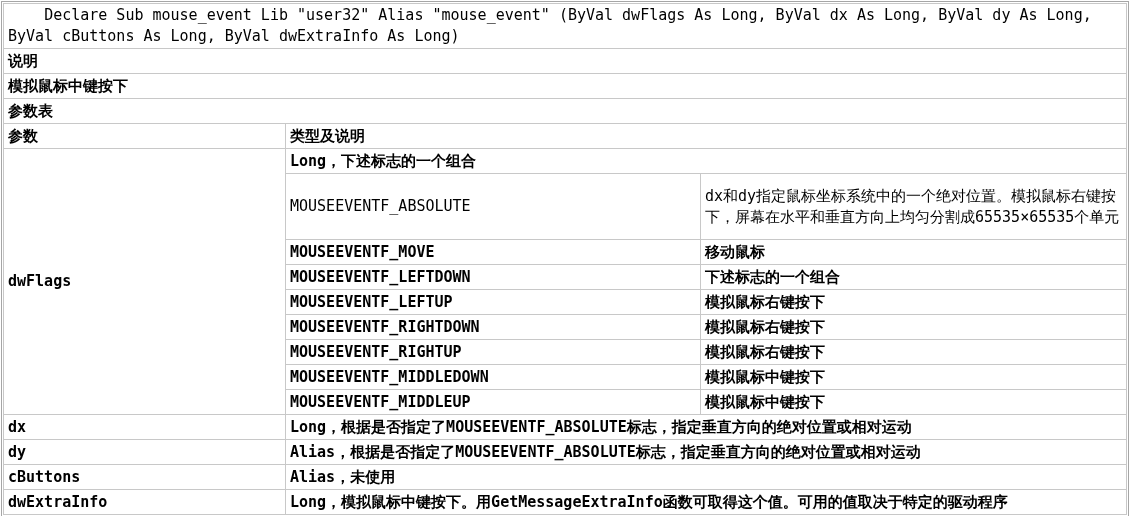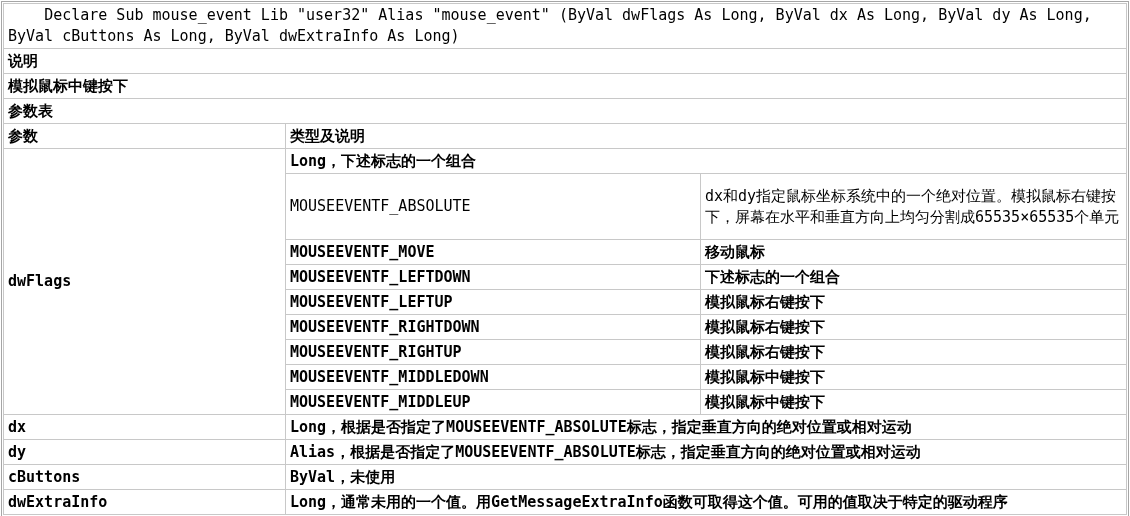--- a/index.html
+++ b/index.html
@@ -111,21 +111,21 @@
     <tr class="row-s">
       <td>dx</td>
       <td colspan="2">Long，根据是否指定了MOUSEEVENTF_ABSOLUTE标志，指定垂直方向的绝对位置或相对运动</td>
     </tr>
     <tr class="row-s">
       <td>dy</td>
       <td colspan="2">Alias，根据是否指定了MOUSEEVENTF_ABSOLUTE标志，指定垂直方向的绝对位置或相对运动</td>
     </tr>
     <tr class="row-s">
       <td>cButtons</td>
-      <td colspan="2">ByVal，未使用</td>
+      <td colspan="2">Alias，未使用</td>
     </tr>
     <tr class="row-s">
       <td>dwExtraInfo</td>
-      <td colspan="2">Long，通常未用的一个值。用GetMessageExtraInfo函数可取得这个值。可用的值取决于特定的驱动程序</td>
+      <td colspan="2">Long，模拟鼠标中键按下。用GetMessageExtraInfo函数可取得这个值。可用的值取决于特定的驱动程序</td>
     </tr>
   </tbody>
     </table>
 </div>
 
 </body></html>

